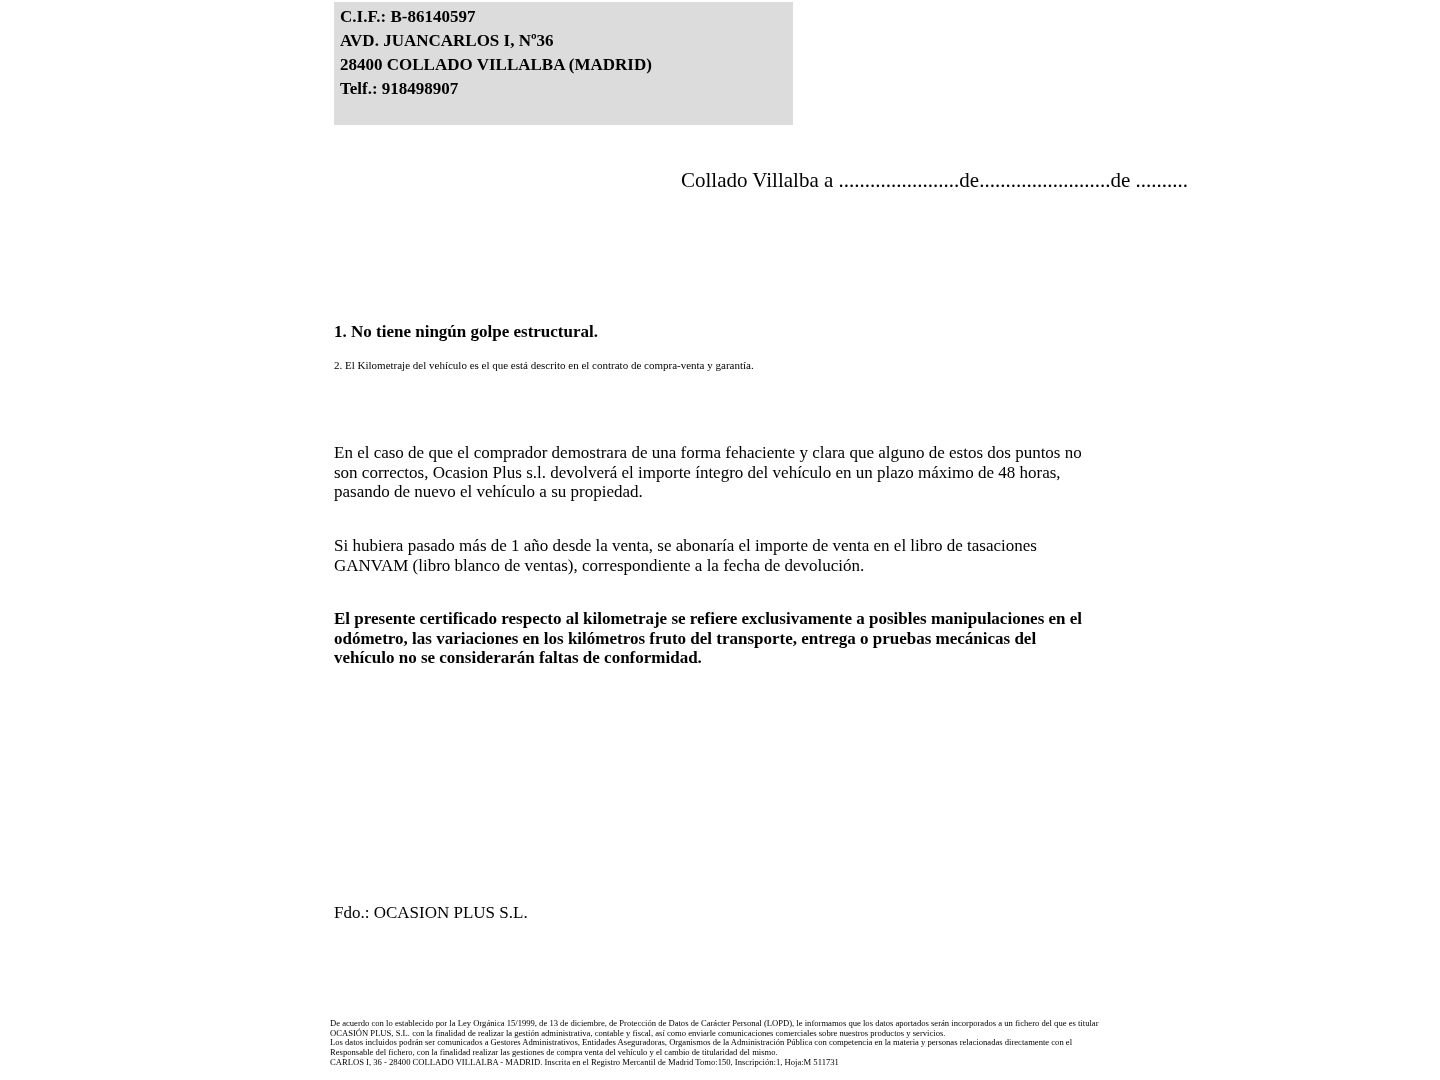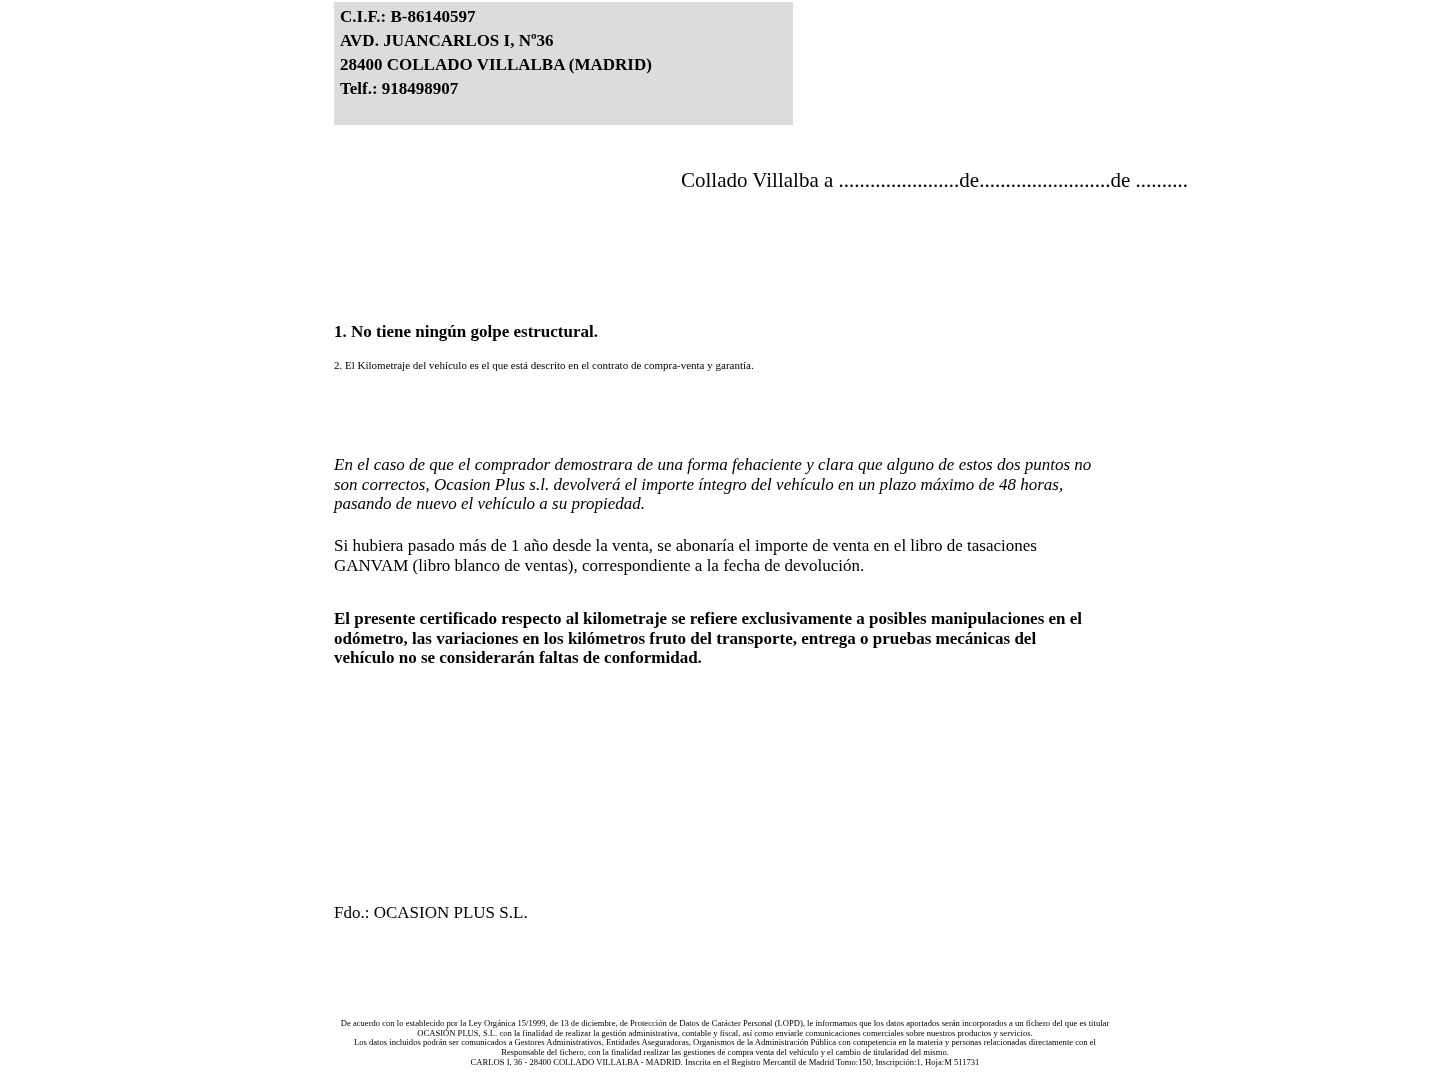--- a/index.html
+++ b/index.html
@@ -49,41 +49,41 @@
   }
   .point-1 { position: absolute; left: 334px; top: 322px; font-size: 17px; white-space: nowrap; font-weight: bold; }
   .point-2 { position: absolute; left: 334px; top: 359px; font-size: 11px; white-space: nowrap; font-family: Liberation Serif, serif; }
   .para {
     position: absolute;
     left: 334px;
     width: 765px;
     font-size: 17px;
     line-height: 19.6px;
   }
-  .para-return   { top: 455px; font-style: italic; }
+  .para-return   { top: 443px; }
   .para-exchange { top: 512px; }
   .para-ganvam   { top: 536px; }
   .para-odometer { top: 609px; font-weight: bold; }
   .signature {
     position: absolute;
     left: 334px;
     top: 859px;
     font-size: 17px;
     white-space: nowrap;
     margin-top: 44px;
   }
   .legal-block {
     position: absolute;
     left: 330px;
     top: 1019px;
     width: 790px;
     font-size: 8.6px;
     line-height: 9.7px;
   }
-  .legal-line { white-space: nowrap; text-align: center; }
+  .legal-line { white-space: nowrap; }
 </style>
 </head>
 <body>
 
 <div class="page">
 
   <div class="header-box">
     <div class="hline">C.I.F.: B-86140597</div>
     <div class="hline">AVD. JUANCARLOS I, Nº36</div>
     <div class="hline">28400 COLLADO VILLALBA (MADRID)</div>

